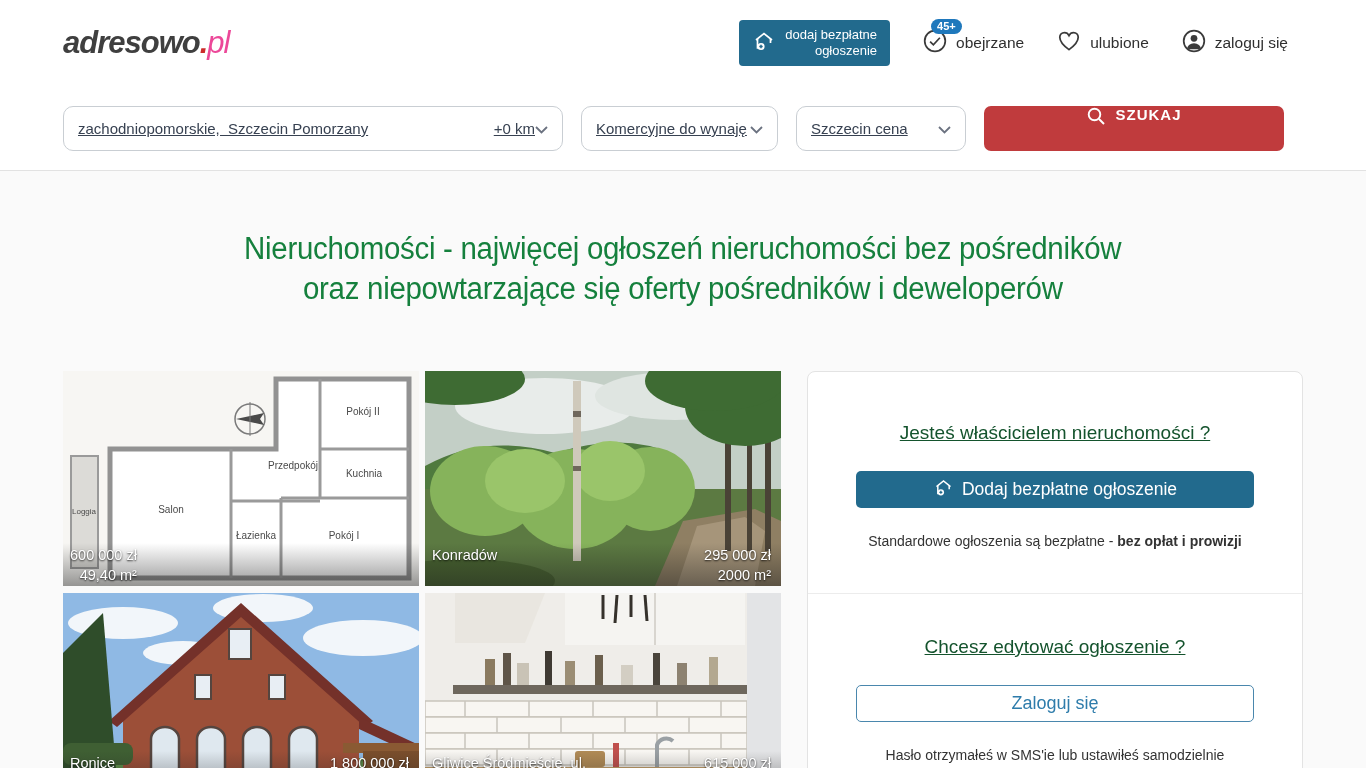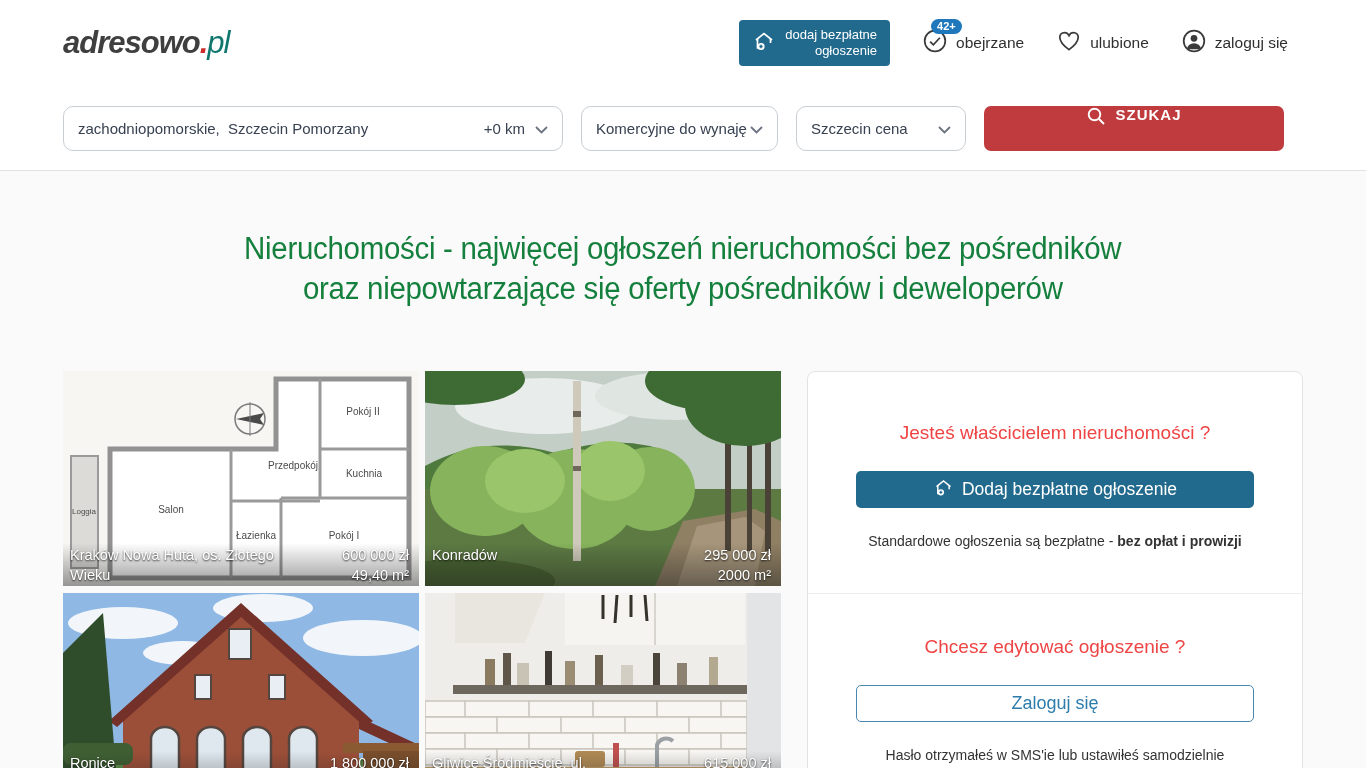--- a/index.html
+++ b/index.html
@@ -5,38 +5,38 @@
   * { margin:0; padding:0; box-sizing:border-box; }
   html,body { width:1366px; height:768px; overflow:hidden; background:#fff;
               font-family:"Liberation Sans", sans-serif; color:#3c3c3c; }
 
   
   header { height:86px; display:flex; align-items:center;
            padding:0 78px 0 63px; background:#fff; }
   .logo { font-style:italic; font-size:31px; letter-spacing:-1px; cursor:pointer; white-space:nowrap; }
   .logo .lg-main { font-weight:bold; color:#3f3f3f; }
   .logo .lg-dot  { font-weight:bold; color:#cc2b2b; }
-  .logo .lg-tld  { font-weight:normal; color:#0f766e; }
+  .logo .lg-tld  { font-weight:normal; color:#ec4899; }
   nav { margin-left:auto; display:flex; align-items:center; gap:32px; }
   .add-btn { display:flex; align-items:center; gap:9px; background:#226a8d; color:#fff;
              border:none; border-radius:4px; padding:7px 13px; cursor:pointer;
              font-family:inherit; font-size:13px; line-height:16px; text-align:right; }
   .add-btn .lines { display:flex; flex-direction:column; }
   .nav-item { display:flex; align-items:center; gap:8px; font-size:15.5px; color:#2f2f2f; cursor:pointer; }
   .icon-wrap { position:relative; display:inline-flex; }
   .badge { position:absolute; top:-9px; left:9px; background:#1f78bc; color:#fff;
            font-size:11px; font-weight:bold; border-radius:8px; padding:1px 6px; line-height:13px; }
 
   
   .searchbar { display:flex; align-items:center; gap:18px; padding:0 63px; margin-top:20px; }
   .field { height:45px; border:1px solid #c9ced3; border-radius:10px; background:#fff;
-           display:flex; align-items:center; padding:0 14px; font-size:15px; color:#374151; cursor:pointer; }
+           display:flex; align-items:center; padding:0 14px; font-size:15px; color:#374151; cursor:pointer;text-decoration:underline; }
   .f-location { width:500px; }
   .loc-value { white-space:pre; overflow:hidden; flex:1; }
-  .radius { display:flex; align-items:center; gap:10px; margin-left:18px; white-space:nowrap; }
+  .radius { display:flex; align-items:center; margin-left:18px; white-space:nowrap; }
   .f-category { width:197px; justify-content:space-between; }
   .f-category > span:first-child { overflow:hidden; white-space:nowrap; }
   .f-price { width:170px; justify-content:space-between; }
   .szukaj { width:300px; height:45px; background:#c03b3d; color:#fff; border:none; border-radius:7px;
             font-family:inherit; font-size:15px; font-weight:bold; letter-spacing:1px; cursor:pointer;
             display:flex; align-items:flex-start; justify-content:center; gap:9px; }
 
   .divider { margin-top:19px; border-bottom:1px solid #e2e2e2; box-shadow:0 2px 3px rgba(0,0,0,.04); }
 
   
@@ -59,21 +59,21 @@
              text-shadow:0 1px 2px rgba(0,0,0,.8);
              background:linear-gradient(to top, rgba(30,30,30,.45), rgba(30,30,30,0)); }
   .caption .loc { max-width:215px; }
   .caption .nums { text-align:right; white-space:nowrap; }
   .caption .nums span { display:block; }
 
   
   .sidebar-card { flex:1; background:#fff; border:1px solid #e3e3e3; border-radius:8px; }
   .panel { padding:50px 48px 44px; text-align:center; }
   .panel + .panel { border-top:1px solid #ececec; padding-top:42px; }
-  .panel h2 { font-size:19px; font-weight:normal; color:#ef4444; }
+  .panel h2 { font-size:19px; font-weight:normal; color:#14532d;text-decoration:underline; }
   .btn-primary { margin-top:27px; width:100%; height:37px; background:#226a8d; color:#fff;
                  border:none; border-radius:5px; font-family:inherit; font-size:17.5px; cursor:pointer;
                  display:flex; align-items:center; justify-content:center; gap:8px; }
   .btn-outline { margin-top:27px; width:100%; height:37px; background:#fff; color:#2e7cab;
                  border:1px solid #4a87ad; border-radius:5px; font-family:inherit; font-size:18px; cursor:pointer;
                  display:flex; align-items:center; justify-content:center; }
   .panel .note { margin-top:25px; font-size:14px; color:#333; }
   .panel .note b { font-weight:bold; }
 
   .ic { flex:none; }
@@ -102,21 +102,21 @@
       </span>
     </button>
     <div class="nav-item">
       <span class="icon-wrap">
         <span class="ic">
           <svg width="26" height="26" viewBox="0 0 24 24" fill="none" stroke="#3a3a3a" stroke-width="1.6">
             <circle cx="12" cy="12" r="9.5"></circle>
               <path d="M7.5 12.5 L10.5 15.5 L16.5 9"></path>
           </svg>
         </span>
-        <span class="badge">42+</span>
+        <span class="badge">45+</span>
       </span>
       <span>obejrzane</span>
     </div>
     <div class="nav-item">
       <span class="ic">
         <svg width="26" height="26" viewBox="0 0 24 24" fill="none" stroke="#3a3a3a" stroke-width="1.6">
           <path d="M12 20 C5 15 3.5 11 3.5 8.6 C3.5 6.1 5.4 4.3 7.8 4.3 C9.6 4.3 11.2 5.4 12 7 C12.8 5.4 14.4 4.3 16.2 4.3 C18.6 4.3 20.5 6.1 20.5 8.6 C20.5 11 19 15 12 20 Z"></path>
         </svg>
       </span>
       <span>ulubione</span>
@@ -211,21 +211,20 @@
             <text x="300" y="44">Pokój II</text>
             <text x="230" y="98">Przedpokój</text>
             <text x="301" y="106">Kuchnia</text>
             <text x="108" y="142">Salon</text>
             <text x="21" y="143" font-size="8">Loggia</text>
             <text x="193" y="168">Łazienka</text>
             <text x="281" y="168">Pokój I</text>
           </g>
         </svg>
         <div class="caption">
-          <span class="loc">Kraków Nowa Huta, os. Złotego Wieku</span>
           <span class="nums">
             <span>600 000 zł</span>
             <span>49,40 m²</span>
           </span>
         </div>
       </a>
 
       <a class="card">
         <svg class="photo" viewBox="0 0 356 215">
           <rect width="356" height="215" fill="#c3cfc6"></rect>

